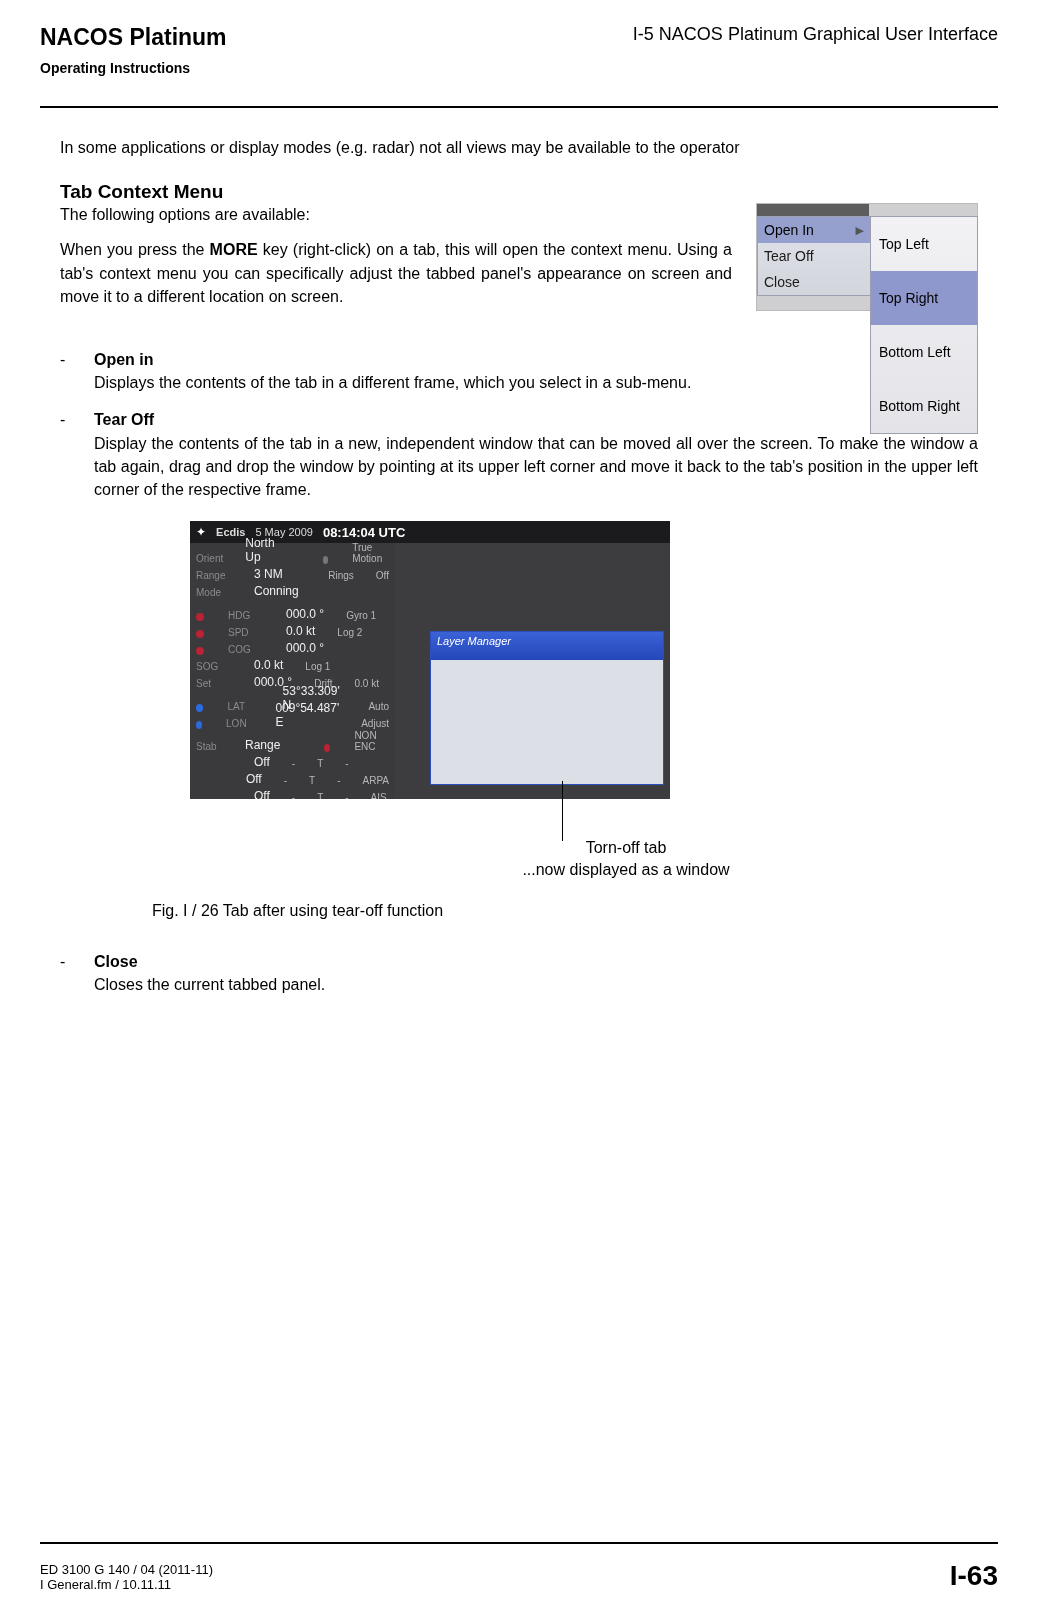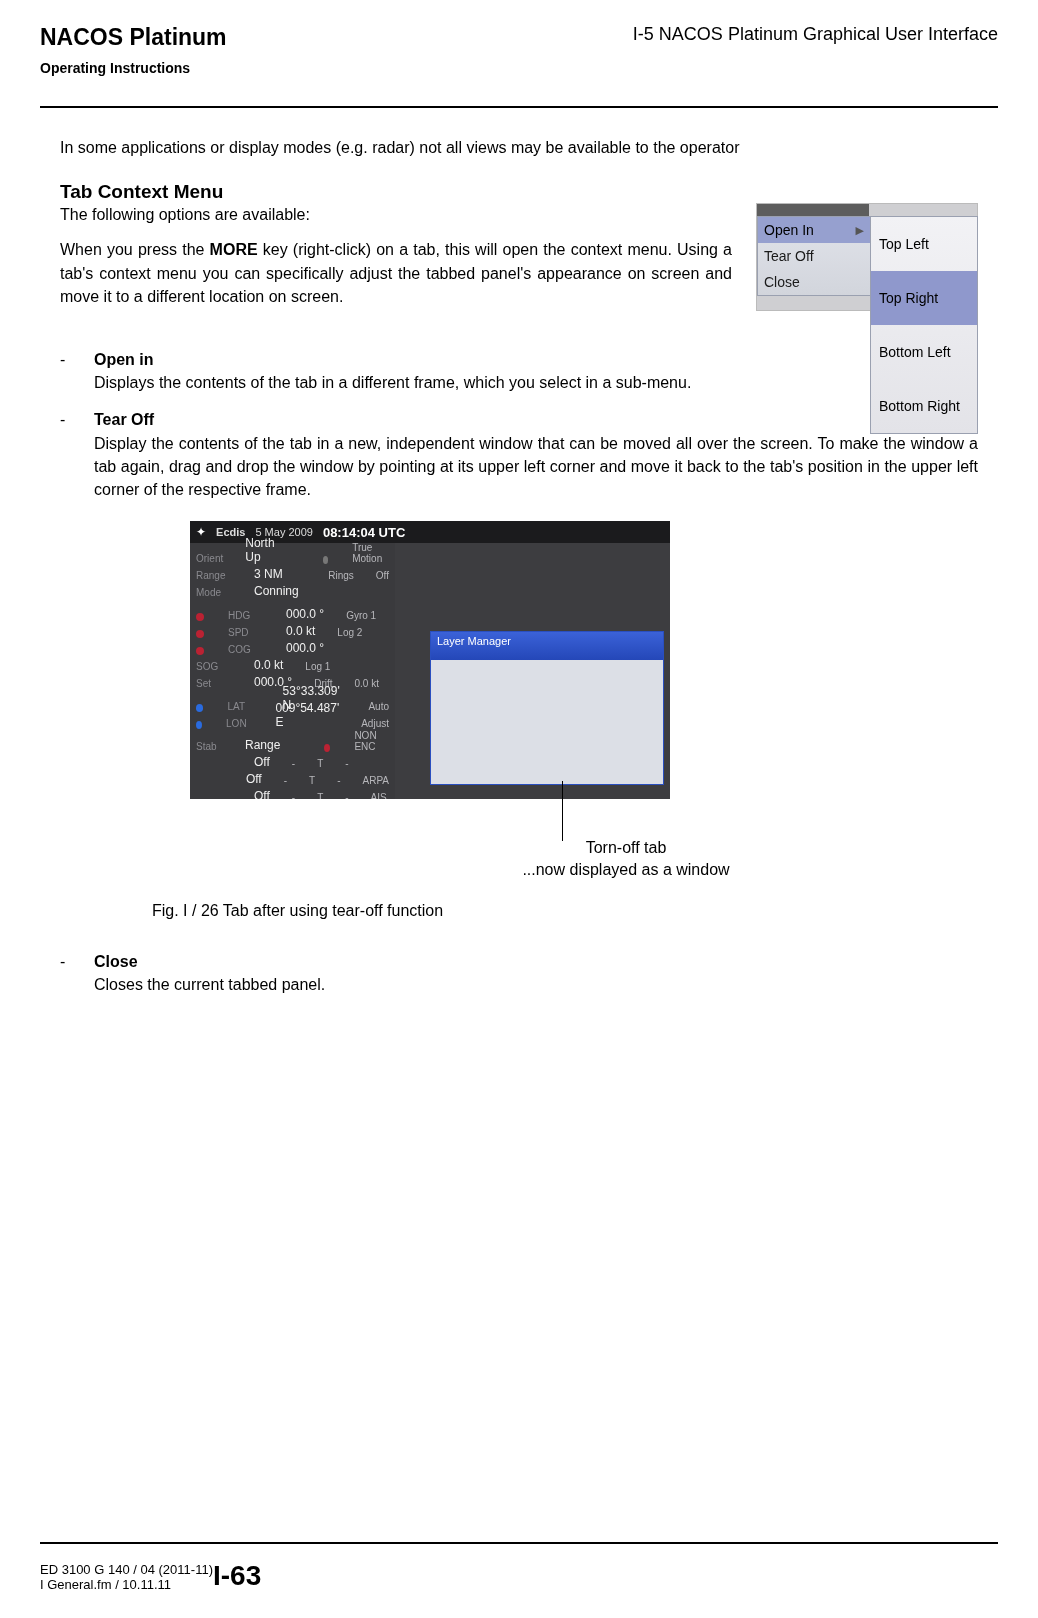--- a/index.html
+++ b/index.html
@@ -128,21 +128,21 @@
   .eled   { width:8px;height:8px;border-radius:50%; background:#b23; margin-right:2px; }
   .eled.b { background:#2a6bdf; }
   .eled.g { background:#777; }
   .esect  { height:6px; }
   .blue-win {
     position:absolute; left:240px; top:110px; width:232px; height:152px;
     background:#dcdfe6; border:1px solid #2a4fbf;
   }
   .blue-title {
     height:22px; background:linear-gradient(#3b62d8,#2447b8);
-    color:#fff; font-size:11px; padding:3px 6px;
+    color:#fff; font-size:11px; padding:3px 6px;font-style:italic;
   }
   .callout-line {
     position:absolute; left:372px; top:260px; width:1px; height:60px; background:#000;
   }
   .callout-text {
     margin: 38px 0 0 266px;
     text-align:center;
     font-size:16px;
     line-height:1.35;
     width:340px;
@@ -152,21 +152,21 @@
     font-size:16px;
   }
   .footer {
     position: absolute;
     left: 40px; right: 40px; bottom: 26px;
   }
   .footer .hrf {
     border:none; border-top:2px solid #000; margin-bottom:8px;
   }
   .footer-row {
-    display:flex; align-items:flex-end;
+    display:flex; justify-content:space-between; align-items:flex-end;
     font-size:13px;
   }
   .page-num { font-size:28px; font-weight:bold;margin-top:8px; }
 </style>
 </head>
 <body>
 
 <div class="page">
   <div class="header-row">
     <div>

